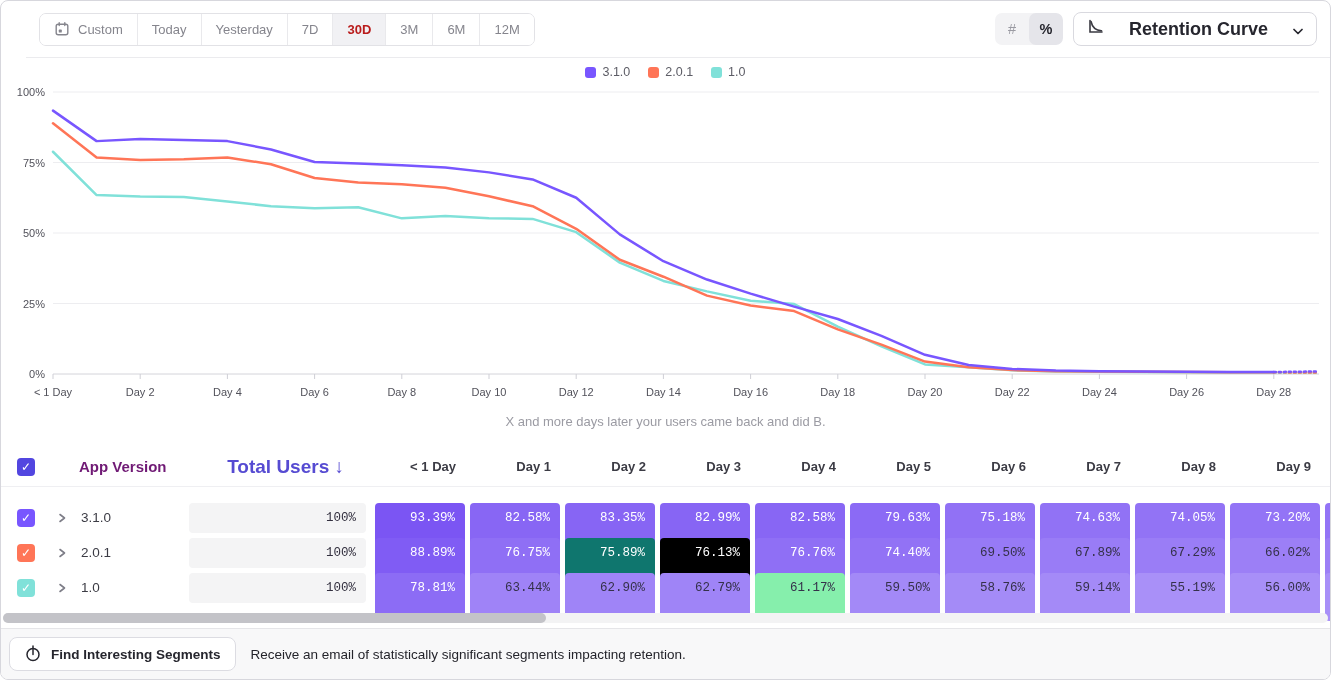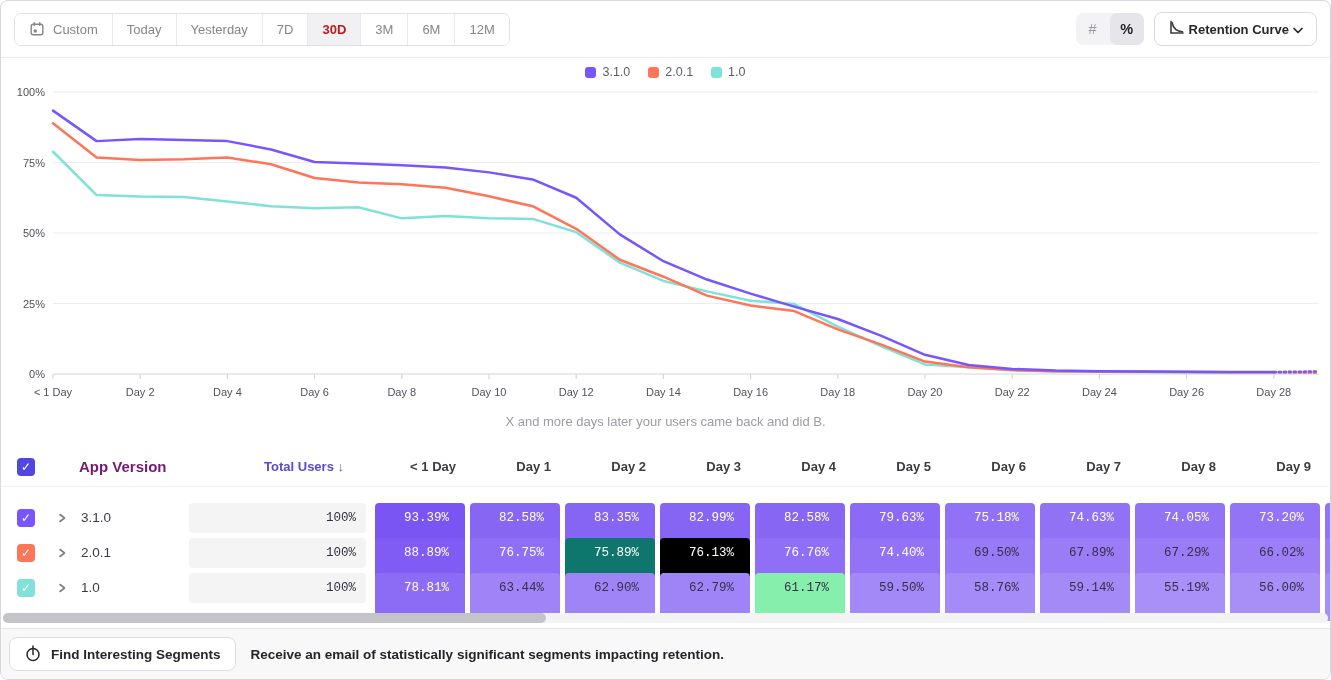--- a/index.html
+++ b/index.html
@@ -2,75 +2,75 @@
 <html><head>
 <meta charset="utf-8">
 <style>
   * { margin:0; padding:0; box-sizing:border-box; }
   body { background:#fff; font-family:"Liberation Sans", sans-serif; }
   .page { position:relative; width:1331px; height:680px; background:#fff;
           border:1px solid #d7d7dd; border-radius:8px; overflow:hidden; }
 
   
   .toolbar { height:57px; display:flex; align-items:center; justify-content:space-between;
-             padding:0 13px; border-bottom:1px solid #ebebee; }
+             padding:0 13px; border-bottom:1px solid #ebebee;margin-left:25px; }
   .range-group { display:inline-flex; border:1px solid #e2e2e6; border-radius:7px; overflow:hidden; background:#fff; }
   .range-btn { display:flex; align-items:center; gap:8px; height:31px; padding:0 14px; background:#fff;
                border:none; border-right:1px solid #e9e9ec; font-family:inherit; font-size:13px; color:#85858d; cursor:pointer; white-space:nowrap; }
   .range-btn:last-child { border-right:none; }
   .range-btn.selected { background:#f1f1f4; color:#b91c1c; font-weight:700; }
   .cal-icon svg { display:block; }
   .toolbar-right { display:flex; align-items:center; gap:10px; }
   .fmt-toggle { display:inline-flex; background:#f3f3f5; border-radius:7px; height:32px; overflow:hidden; }
   .fmt-opt { width:34px; display:flex; align-items:center; justify-content:center; font-size:14.5px;
              color:#9a9aa2; cursor:pointer; border-radius:7px; }
   .fmt-opt.selected { background:#e5e5ea; color:#26262e; font-weight:700; }
-  .chart-type-btn { display:flex; align-items:center; gap:4px; height:34px; padding:0 13px;
+  .chart-type-btn { display:flex; align-items:center; gap:25px; height:34px; padding:0 13px;
                     border:1px solid #d9d9df; border-radius:8px; background:#fff; font-family:inherit;
-                    font-size:13px; font-weight:700; color:#26262e; cursor:pointer; }
+                    font-size:18px; font-weight:700; color:#26262e; cursor:pointer; }
 
   
   .chart-section { position:relative; height:389px; }
   .legend { position:absolute; top:7px; left:0; right:0; display:flex; justify-content:center; gap:18px; }
   .legend-item { display:flex; align-items:center; gap:6px; font-size:12.5px; color:#5d5d66; cursor:pointer; }
   .legend-swatch { width:11px; height:11px; border-radius:3px; }
   svg.chart { position:absolute; top:0; left:0; }
   .caption { position:absolute; top:356px; left:0; right:0; text-align:center; font-size:13px; color:#9b9ba3; }
 
   
   .thead { position:relative; height:40px; border-bottom:1px solid #efeff2; }
   .cbox { position:absolute; left:16px; width:18px; height:18px; border-radius:4px; color:#fff;
           font-size:12px; display:flex; align-items:center; justify-content:center; cursor:pointer; }
   .thead .cbox { top:11px; }
   .h-app { position:absolute; left:78px; top:0; line-height:40px; font-size:15px; font-weight:700; color:#701a75; }
   .h-total { position:absolute; left:188px; top:0; width:155px; text-align:right; line-height:40px;
-             font-size:13px; font-weight:700; color:#564bd2; cursor:pointer; }
+             font-size:19px; font-weight:700; color:#564bd2; cursor:pointer; }
   .h-day { position:absolute; top:0; width:90px; line-height:40px; text-align:right; padding-right:9px;
            font-size:13px; font-weight:700; color:#3c3c45; }
   .tbody { padding-top:16px; height:121px; }
   .trow { position:relative; height:30px; margin-bottom:5px; }
   .trow .cbox { top:6px; }
   .chev { position:absolute; left:57px; top:7px; }
   .rlabel { position:absolute; left:80px; line-height:30px; font-size:13.5px; color:#3c3c45; }
   .tcell { position:absolute; left:188px; top:0; width:177px; height:30px; background:#f4f4f5; border-radius:4px;
            text-align:right; line-height:30px; padding-right:10px;
            font-family:"Liberation Mono", monospace; font-size:12.5px; color:#33303f; }
   .dcell { position:absolute; top:0; width:90px; height:48px; border-radius:4px; text-align:right; line-height:30px;
-           padding-right:16px; font-family:"Liberation Mono", monospace; font-size:12.5px; cursor:pointer; }
+           padding-right:10px; font-family:"Liberation Mono", monospace; font-size:12.5px; cursor:pointer; }
 
   
   .scroll-zone { position:relative; height:20px; }
   .scroll-track { position:absolute; left:2px; right:2px; top:5px; height:10px; border-radius:5px; background:#f3f3f4; }
   .scroll-thumb { position:absolute; left:2px; top:5px; width:543px; height:10px; border-radius:5px; background:#c3c3c8; cursor:pointer; }
   .footer { position:absolute; left:0; right:0; bottom:0; height:51px; background:#f8f8f9;
             border-top:1px solid #e5e5e8; display:flex; align-items:center; padding:0 8px; gap:15px; }
   .fis-btn { display:flex; align-items:center; gap:9px; height:34px; padding:0 14px; background:#fff;
              border:1px solid #dcdce2; border-radius:8px; font-family:inherit; font-size:13.5px;
              font-weight:600; color:#26262e; cursor:pointer; }
-  .footer-msg { font-size:13.5px; font-weight:700; color:#24242b; }
+  .footer-msg { font-size:13.5px; font-weight:400; color:#24242b; }
 </style>
 </head>
 <body>
 
 <div class="page">
 
   <div class="toolbar">
     <div class="range-group">
         <button class="range-btn">
           <span class="cal-icon">

